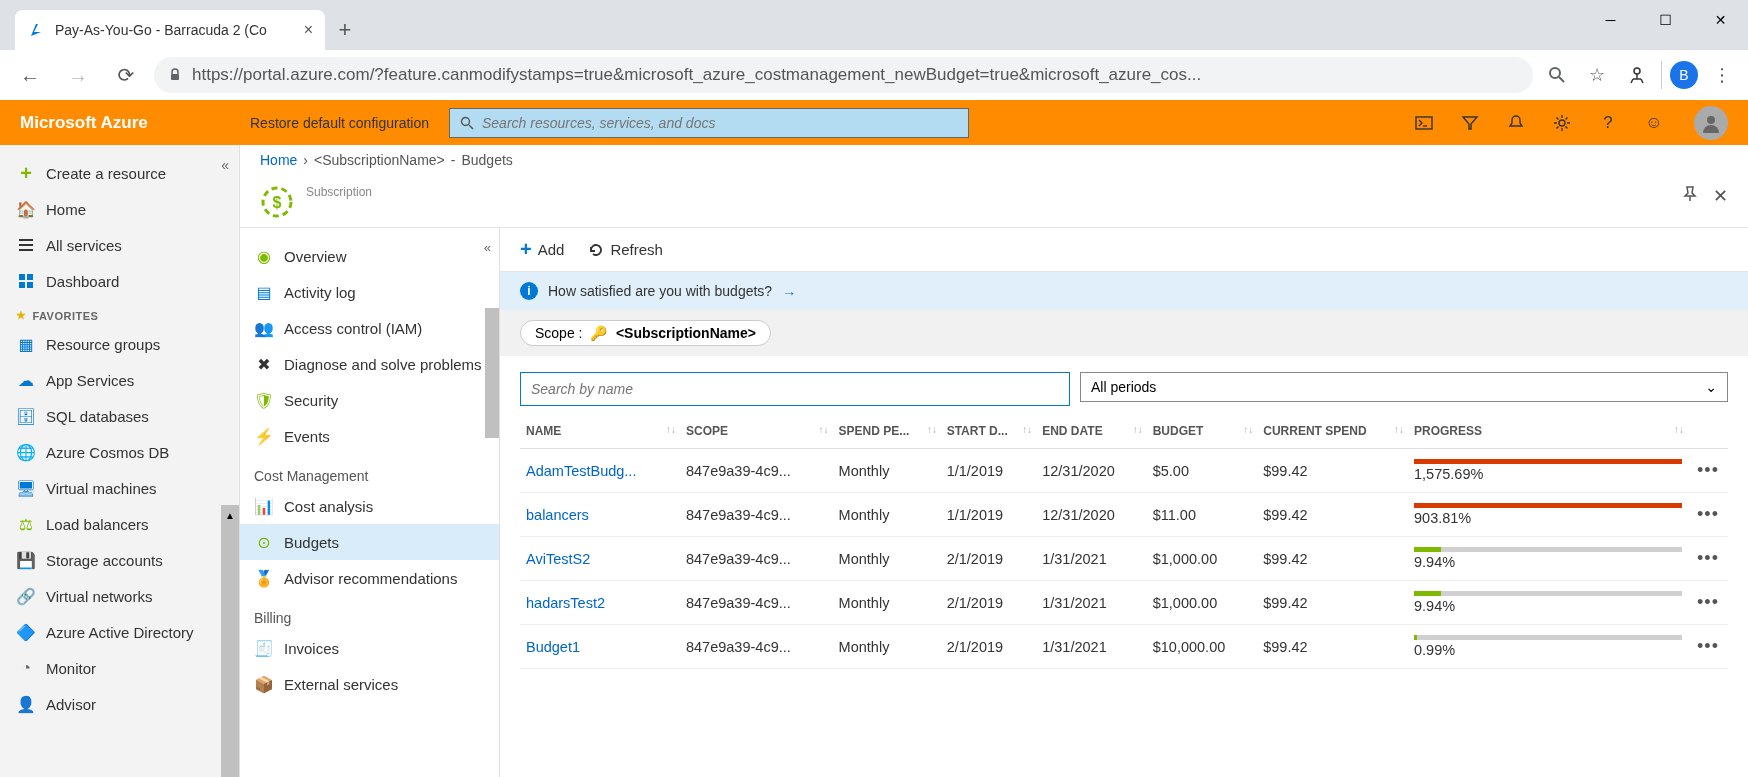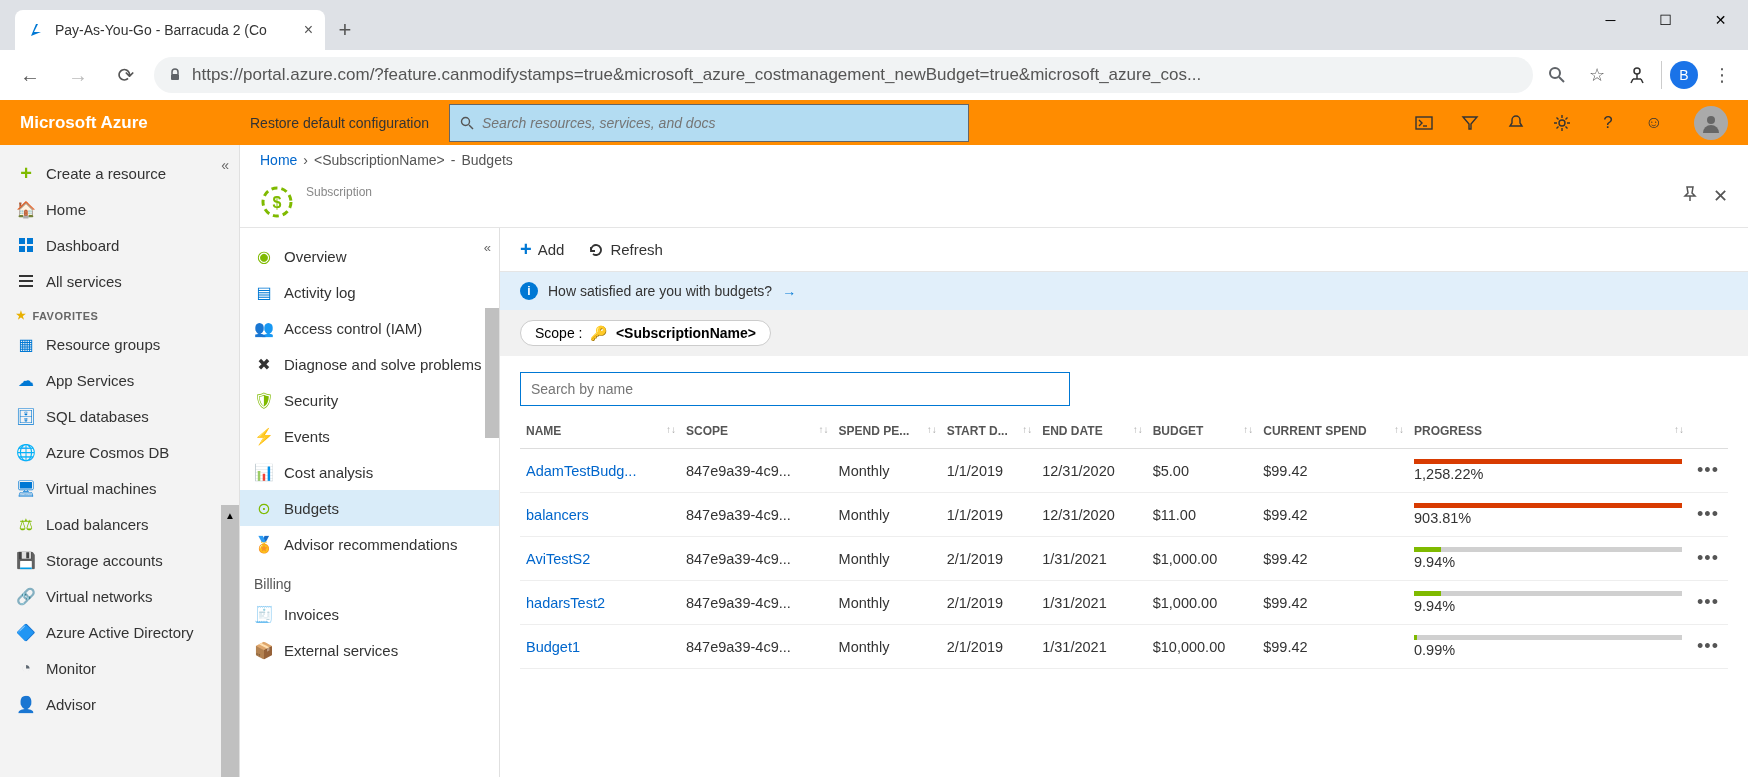--- a/index.html
+++ b/index.html
@@ -20,21 +20,21 @@
 .url-text { flex: 1; white-space: nowrap; overflow: hidden; text-overflow: ellipsis; }
 .addr-icon { width: 32px; height: 32px; display: flex; align-items: center; justify-content: center; font-size: 18px; color: #555; cursor: pointer; }
 .avatar-circle { width: 28px; height: 28px; border-radius: 50%; background: #1a73e8; color: #fff; display: flex; align-items: center; justify-content: center; font-size: 14px; font-weight: 500; }
 .win-controls { position: absolute; top: 0; right: 0; display: flex; }
 .win-btn { width: 55px; height: 40px; display: flex; align-items: center; justify-content: center; font-size: 14px; cursor: pointer; }
 
 
 .azure-header { height: 45px; background: #ff8c00; display: flex; align-items: center; padding: 0 20px; gap: 20px; color: #fff; }
 .azure-brand { font-size: 17px; font-weight: 600; width: 210px; }
 .restore-link { font-size: 14px; color: #333; }
-.search-global { width: 520px; height: 38px; background: #b3dcf2; border: 1px solid #666; display: flex; align-items: center; padding: 0 10px; gap: 8px; }
+.search-global { width: 520px; height: 30px; background: #b3dcf2; border: 1px solid #666; display: flex; align-items: center; padding: 0 10px; gap: 8px; }
 .search-global input { border: none; background: transparent; flex: 1; font-style: italic; font-size: 14px; color: #444; outline: none; }
 .header-spacer { flex: 1; }
 .header-icons { display: flex; gap: 6px; align-items: center; }
 .hdr-icon { width: 40px; height: 40px; display: flex; align-items: center; justify-content: center; cursor: pointer; font-size: 17px; color: #333; }
 .user-block { text-align: right; font-size: 12px; color: #333; line-height: 1.2; padding-right: 8px; }
 .user-block .uname { font-size: 14px; }
 .user-avatar { width: 34px; height: 34px; border-radius: 50%; background: #aaa; display:flex; align-items:center; justify-content:center; }
 
 
 .portal-body { display: flex; height: calc(100% - 145px); }
@@ -83,21 +83,21 @@
 .info-i { width: 18px; height: 18px; border-radius: 50%; background: #0078d4; color: #fff; display: flex; align-items: center; justify-content: center; font-size: 12px; font-weight: 700; }
 
 
 .scope-bar { background: #f1f1f1; padding: 10px 20px; }
 .scope-pill { display: inline-flex; align-items: center; gap: 8px; background: #fff; border: 1px solid #ccc; border-radius: 16px; padding: 4px 14px; font-size: 14px; }
 .scope-pill b { font-weight: 600; }
 .key-icon { color: #e8b000; }
 
 
 .filters { padding: 16px 20px 8px; display: flex; gap: 10px; }
-.name-search { width: 550px; height: 30px; border: 1px solid #0078d4; padding: 16px 10px; font-size: 14px; }
+.name-search { width: 550px; height: 30px; border: 1px solid #0078d4; padding: 16px 10px; font-style: italic; font-size: 14px; }
 .period-select { flex: 1; height: 30px; border: 1px solid #888; padding: 0 10px; font-size: 14px; display: flex; align-items: center; justify-content: space-between; cursor: pointer; }
 
 
 .table-wrap { padding: 0 20px; overflow: auto; }
 table { width: 100%; border-collapse: collapse; font-size: 14.5px; }
 th { text-align: left; font-size: 12px; font-weight: 700; color: #555; padding: 10px 6px; border-bottom: 1px solid #ddd; position: relative;}
 th .sort { position:absolute; right:4px; top:10px; font-size:10px; color:#aaa;}
 td { padding: 10px 6px; border-bottom: 1px solid #eee; color: #333; white-space: nowrap; }
 td.link { color: #0066cc; cursor: pointer; }
 .progress-cell { width: 280px; }
@@ -224,38 +224,38 @@
       <span class="nav-icon" style="color:#7fba00;font-size:20px;font-weight:700;">+</span>
       <span>Create a resource</span>
     </div>
     <div class="nav-item">
       <span class="nav-icon" style="color:#0078d4;">🏠</span>
       <span>Home</span>
     </div>
     <div class="nav-item">
       <span class="nav-icon">
           <svg width="16" height="16" viewBox="0 0 16 16">
+            <line x1="1" y1="3" x2="15" y2="3" stroke="#333" stroke-width="2"></line>
+            <line x1="1" y1="8" x2="15" y2="8" stroke="#333" stroke-width="2"></line>
+            <line x1="1" y1="13" x2="15" y2="13" stroke="#333" stroke-width="2"></line>
+          </svg>
+        </span>
+      <span>All services</span>
+    </div>
+    <div class="nav-item">
+      <span class="nav-icon">
+          <svg width="16" height="16" viewBox="0 0 16 16">
             <rect x="1" y="1" width="6" height="6" fill="#0078d4"></rect>
             <rect x="9" y="1" width="6" height="6" fill="#0078d4"></rect>
             <rect x="1" y="9" width="6" height="6" fill="#0078d4"></rect>
             <rect x="9" y="9" width="6" height="6" fill="#0078d4"></rect>
           </svg>
         </span>
       <span>Dashboard</span>
     </div>
-    <div class="nav-item">
-      <span class="nav-icon">
-          <svg width="16" height="16" viewBox="0 0 16 16">
-            <line x1="1" y1="3" x2="15" y2="3" stroke="#333" stroke-width="2"></line>
-            <line x1="1" y1="8" x2="15" y2="8" stroke="#333" stroke-width="2"></line>
-            <line x1="1" y1="13" x2="15" y2="13" stroke="#333" stroke-width="2"></line>
-          </svg>
-        </span>
-      <span>All services</span>
-    </div>
     <div class="fav-hdr">
         <span style="color:#e8b000;">★</span>
         <span>FAVORITES</span>
       </div>
     <div id="fav-list">
         <div class="nav-item">
           <span class="nav-icon" style="color:#0078d4">▦</span>
           <span>Resource groups</span>
         </div>
         <div class="nav-item">
@@ -354,20 +354,21 @@
             </div>
             <div class="res-item">
               <span class="nav-icon" style="color:#7fba00">🛡</span>
               <span>Security</span>
             </div>
             <div class="res-item">
               <span class="nav-icon" style="color:#e8b000">⚡</span>
               <span>Events</span>
             </div>
           </div>
+        <div class="res-section">Cost Management</div>
         <div id="res-cost">
             <div class="res-item">
               <span class="nav-icon" style="color:#7fba00">📊</span>
               <span>Cost analysis</span>
             </div>
             <div class="res-item active">
               <span class="nav-icon" style="color:#7fba00">⊙</span>
               <span>Budgets</span>
             </div>
             <div class="res-item">
@@ -412,20 +413,24 @@
         </div>
         <div class="scope-bar">
           <div class="scope-pill">
             <span>Scope :</span>
             <span class="key-icon">🔑</span>
             <b>&lt;SubscriptionName&gt;</b>
           </div>
         </div>
         <div class="filters">
           <input class="name-search" type="text" placeholder="Search by name" style="">
+          <div class="period-select">
+            <span>All periods</span>
+            <span>⌄</span>
+          </div>
         </div>
         <div class="table-wrap">
           <table>
             <thead>
               <tr>
                 <th><span>NAME</span><span class="sort">↑↓</span></th>
                 <th><span>SCOPE</span><span class="sort">↑↓</span></th>
                 <th><span>SPEND PE...</span><span class="sort">↑↓</span></th>
                 <th><span>START D...</span><span class="sort">↑↓</span></th>
                 <th><span>END DATE</span><span class="sort">↑↓</span></th>
@@ -441,21 +446,21 @@
     <td>847e9a39-4c9...</td>
     <td>Monthly</td>
     <td>1/1/2019</td>
     <td>12/31/2020</td>
     <td>$5.00</td>
     <td>$99.42</td>
     <td class="progress-cell">
       <div class="progress-bar">
                       <div class="progress-fill red" style="width:100%"></div>
                     </div>
-      <div>1,258.22%</div>
+      <div>1,575.69%</div>
     </td>
     <td class="ellipsis">•••</td>
                 </tr>
                 <tr>
     <td class="link">balancers</td>
     <td>847e9a39-4c9...</td>
     <td>Monthly</td>
     <td>1/1/2019</td>
     <td>12/31/2020</td>
     <td>$11.00</td>

